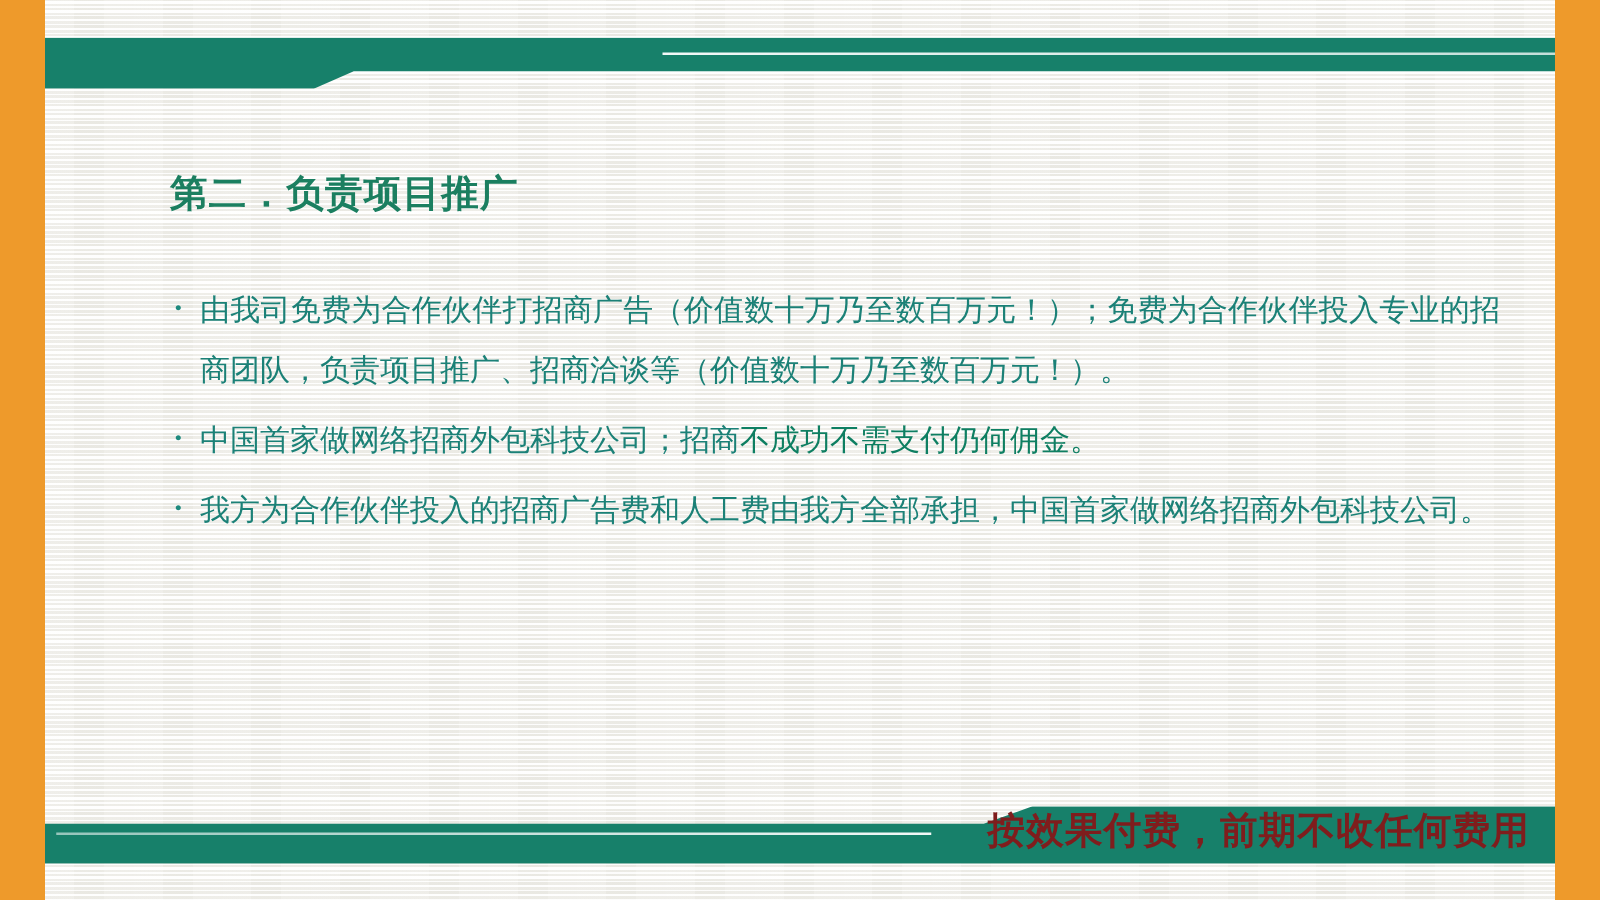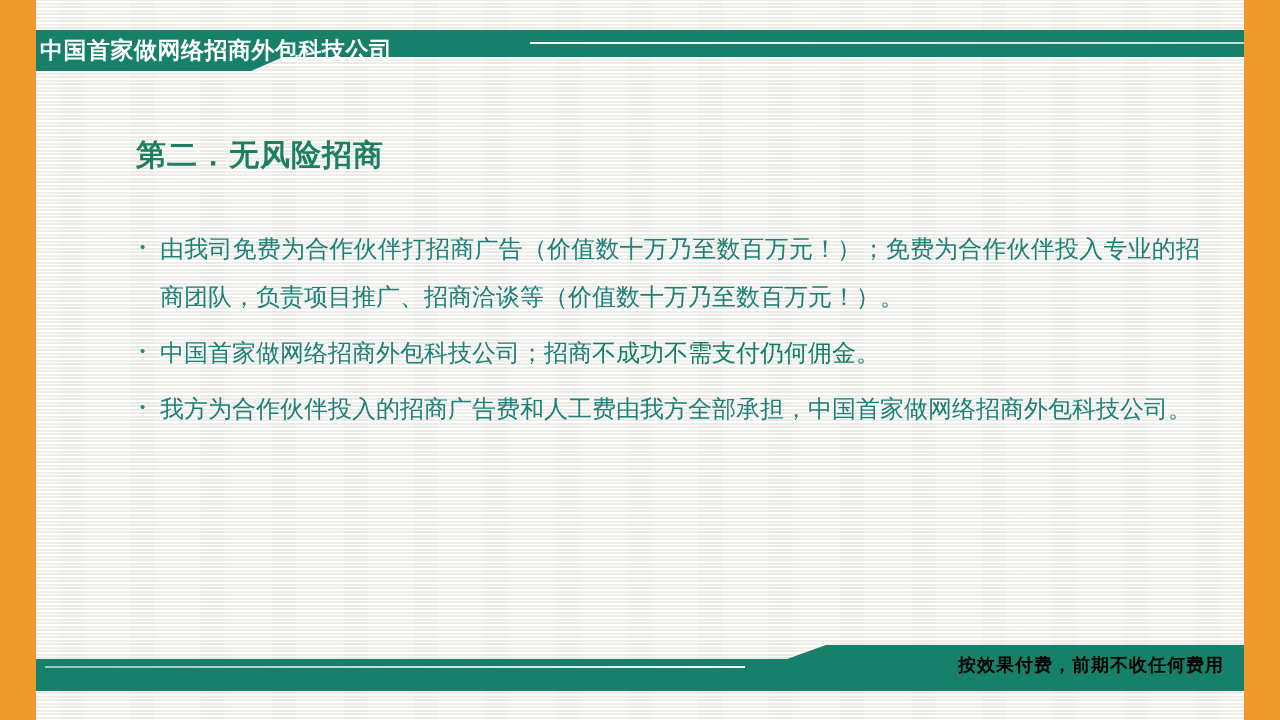--- a/index.html
+++ b/index.html
@@ -151,41 +151,40 @@
     left:45px; top:666px;
     width:700px; height:2px;
     background:linear-gradient(90deg, rgba(255,255,255,0.55), rgba(255,255,255,0.95));
     z-index:5;
   }
   #footer-text {
     position:absolute;
     right:56px; top:645px;
     height:39px;
     display:flex; align-items:center;
-    color:#000000;
-    font-size:18px;
+    color:#7f1d1d;
+    font-size:30px;
     font-weight:bold;
     letter-spacing:1px;
     white-space:nowrap;
     z-index:5;
   }
 </style>
 </head>
 <body>
 
 <div id="slide">
 
   <div id="paper"></div>
 
   <div id="header-banner"></div>
   <div id="header-rule"></div>
-  <div id="header-title">中国首家做网络招商外包科技公司</div>
 
   <div id="content">
-    <div id="section-title">第二．无风险招商</div>
+    <div id="section-title">第二．负责项目推广</div>
 
     <ul id="bullet-list">
         <li class="bullet-item">
           <span class="bullet-dot">•</span>
           <span class="bullet-text"><span>由我司免费为合作伙伴打招商广告（价值数十万乃至数百万元！）；免费为合作伙伴投入专业的招商团队，负责项目推广、招商洽谈等（价值数十万乃至数百万元！）。</span></span>
         </li>
         <li class="bullet-item">
           <span class="bullet-dot">•</span>
           <span class="bullet-text"><span>中国首家做网络招商外包科技公司；招商</span><span class="bold-green">不成功不需支付仍何佣金。</span></span>
         </li>

